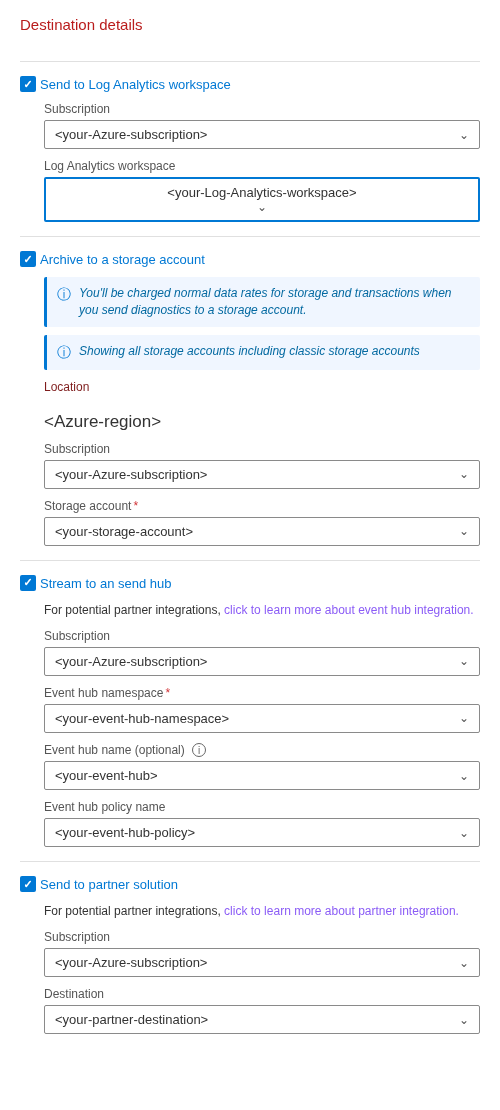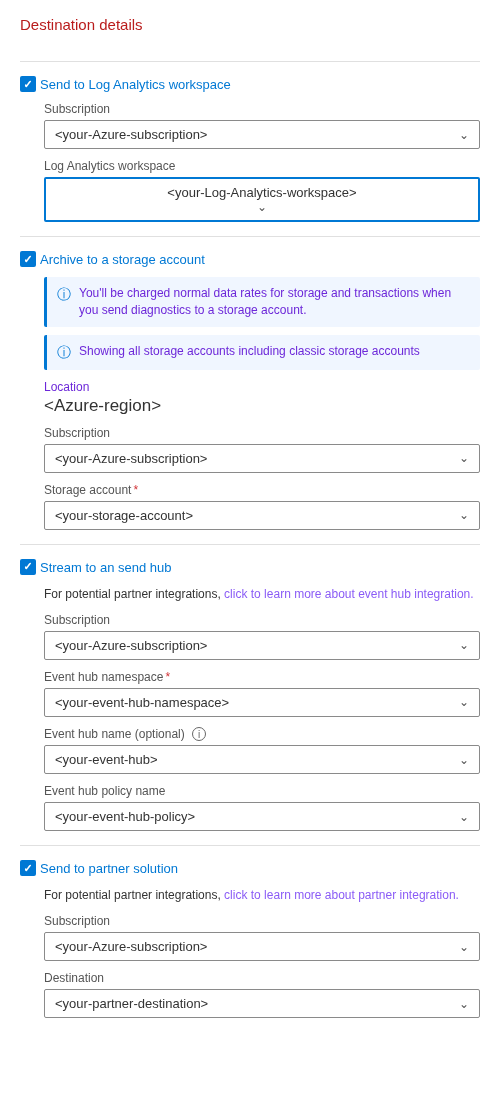--- a/index.html
+++ b/index.html
@@ -110,28 +110,29 @@
       border-radius: 2px;
     }
     .info-box-icon {
       color: #0078d4;
       font-size: 14px;
       flex-shrink: 0;
       margin-top: 1px;
     }
     .info-box-text {
       font-size: 12px;
-      color: #6d28d9;
+      color: #0369a1;
       line-height: 1.4;
+      font-style: italic;
     }
     .location-label {
       font-size: 12px;
-      color: #6d28d9;
+      color: #7f1d1d;
       margin-top: 10px;
-      margin-bottom: 2px;
+      margin-bottom: 18px;
     }
     .location-value {
       font-size: 17px;
       color: #333;
       margin-bottom: 8px;
     }
     .link-text {
       color: #8b5cf6;
       cursor: pointer;
       text-decoration: none;

